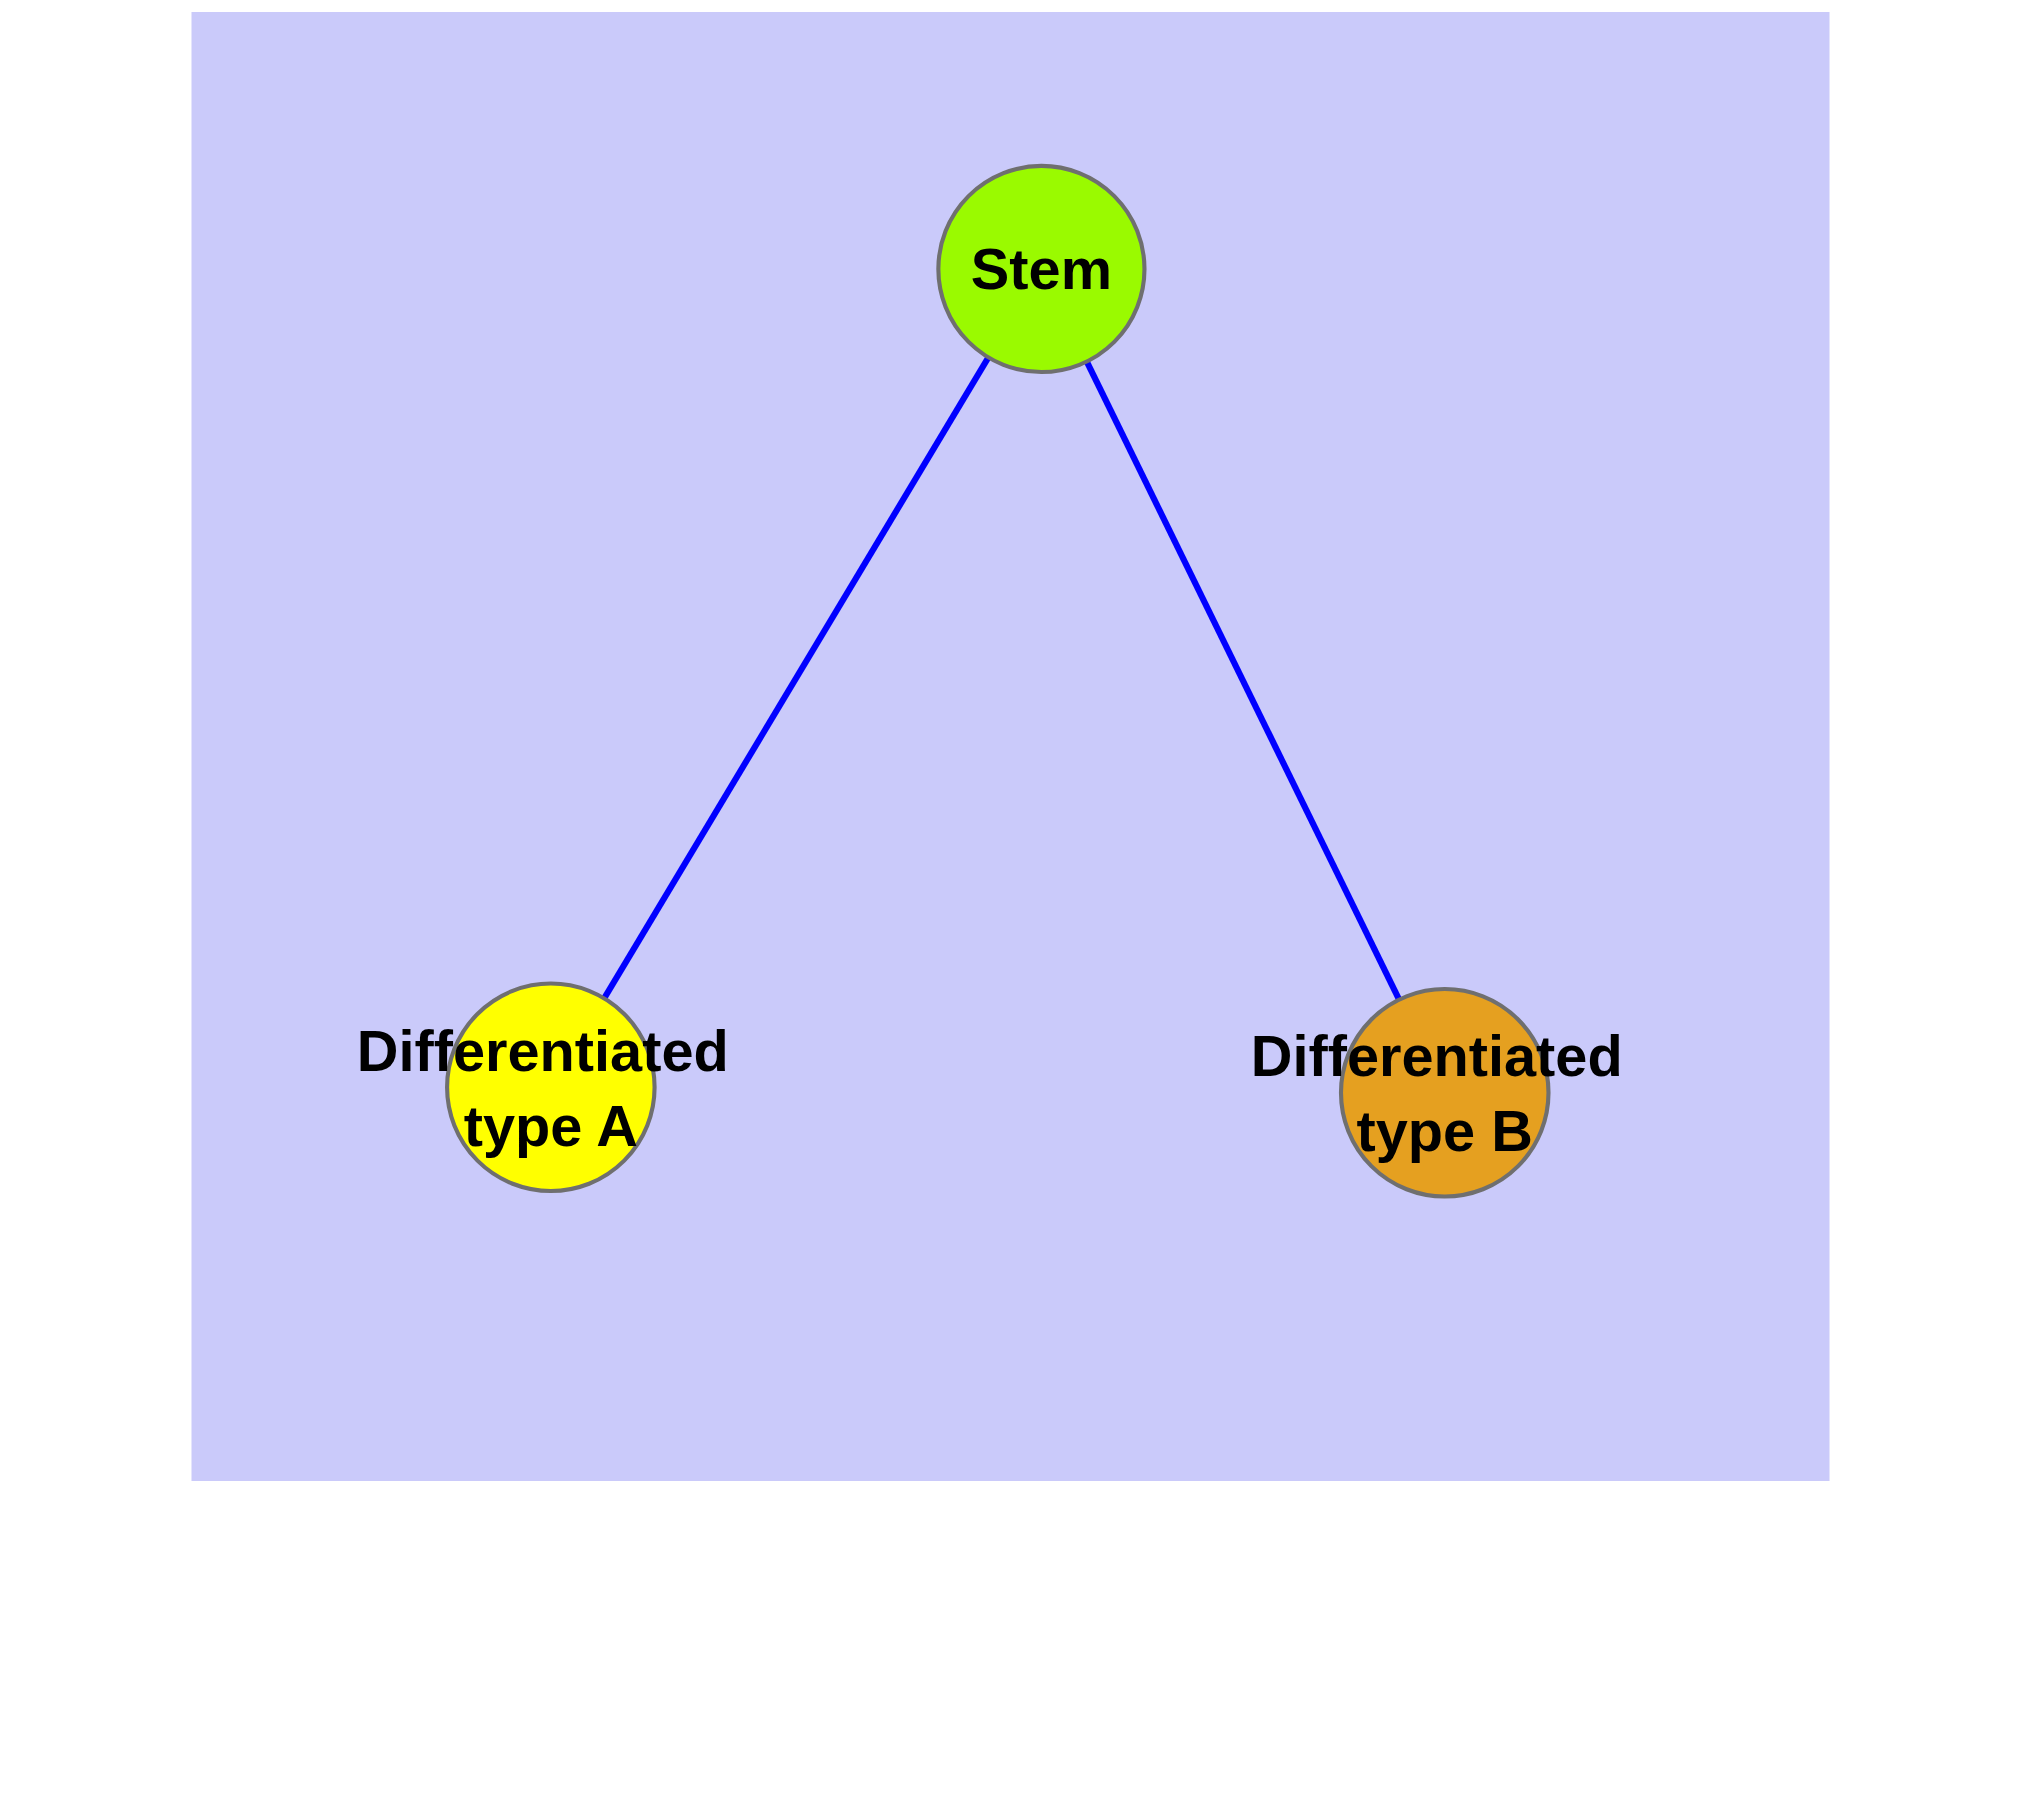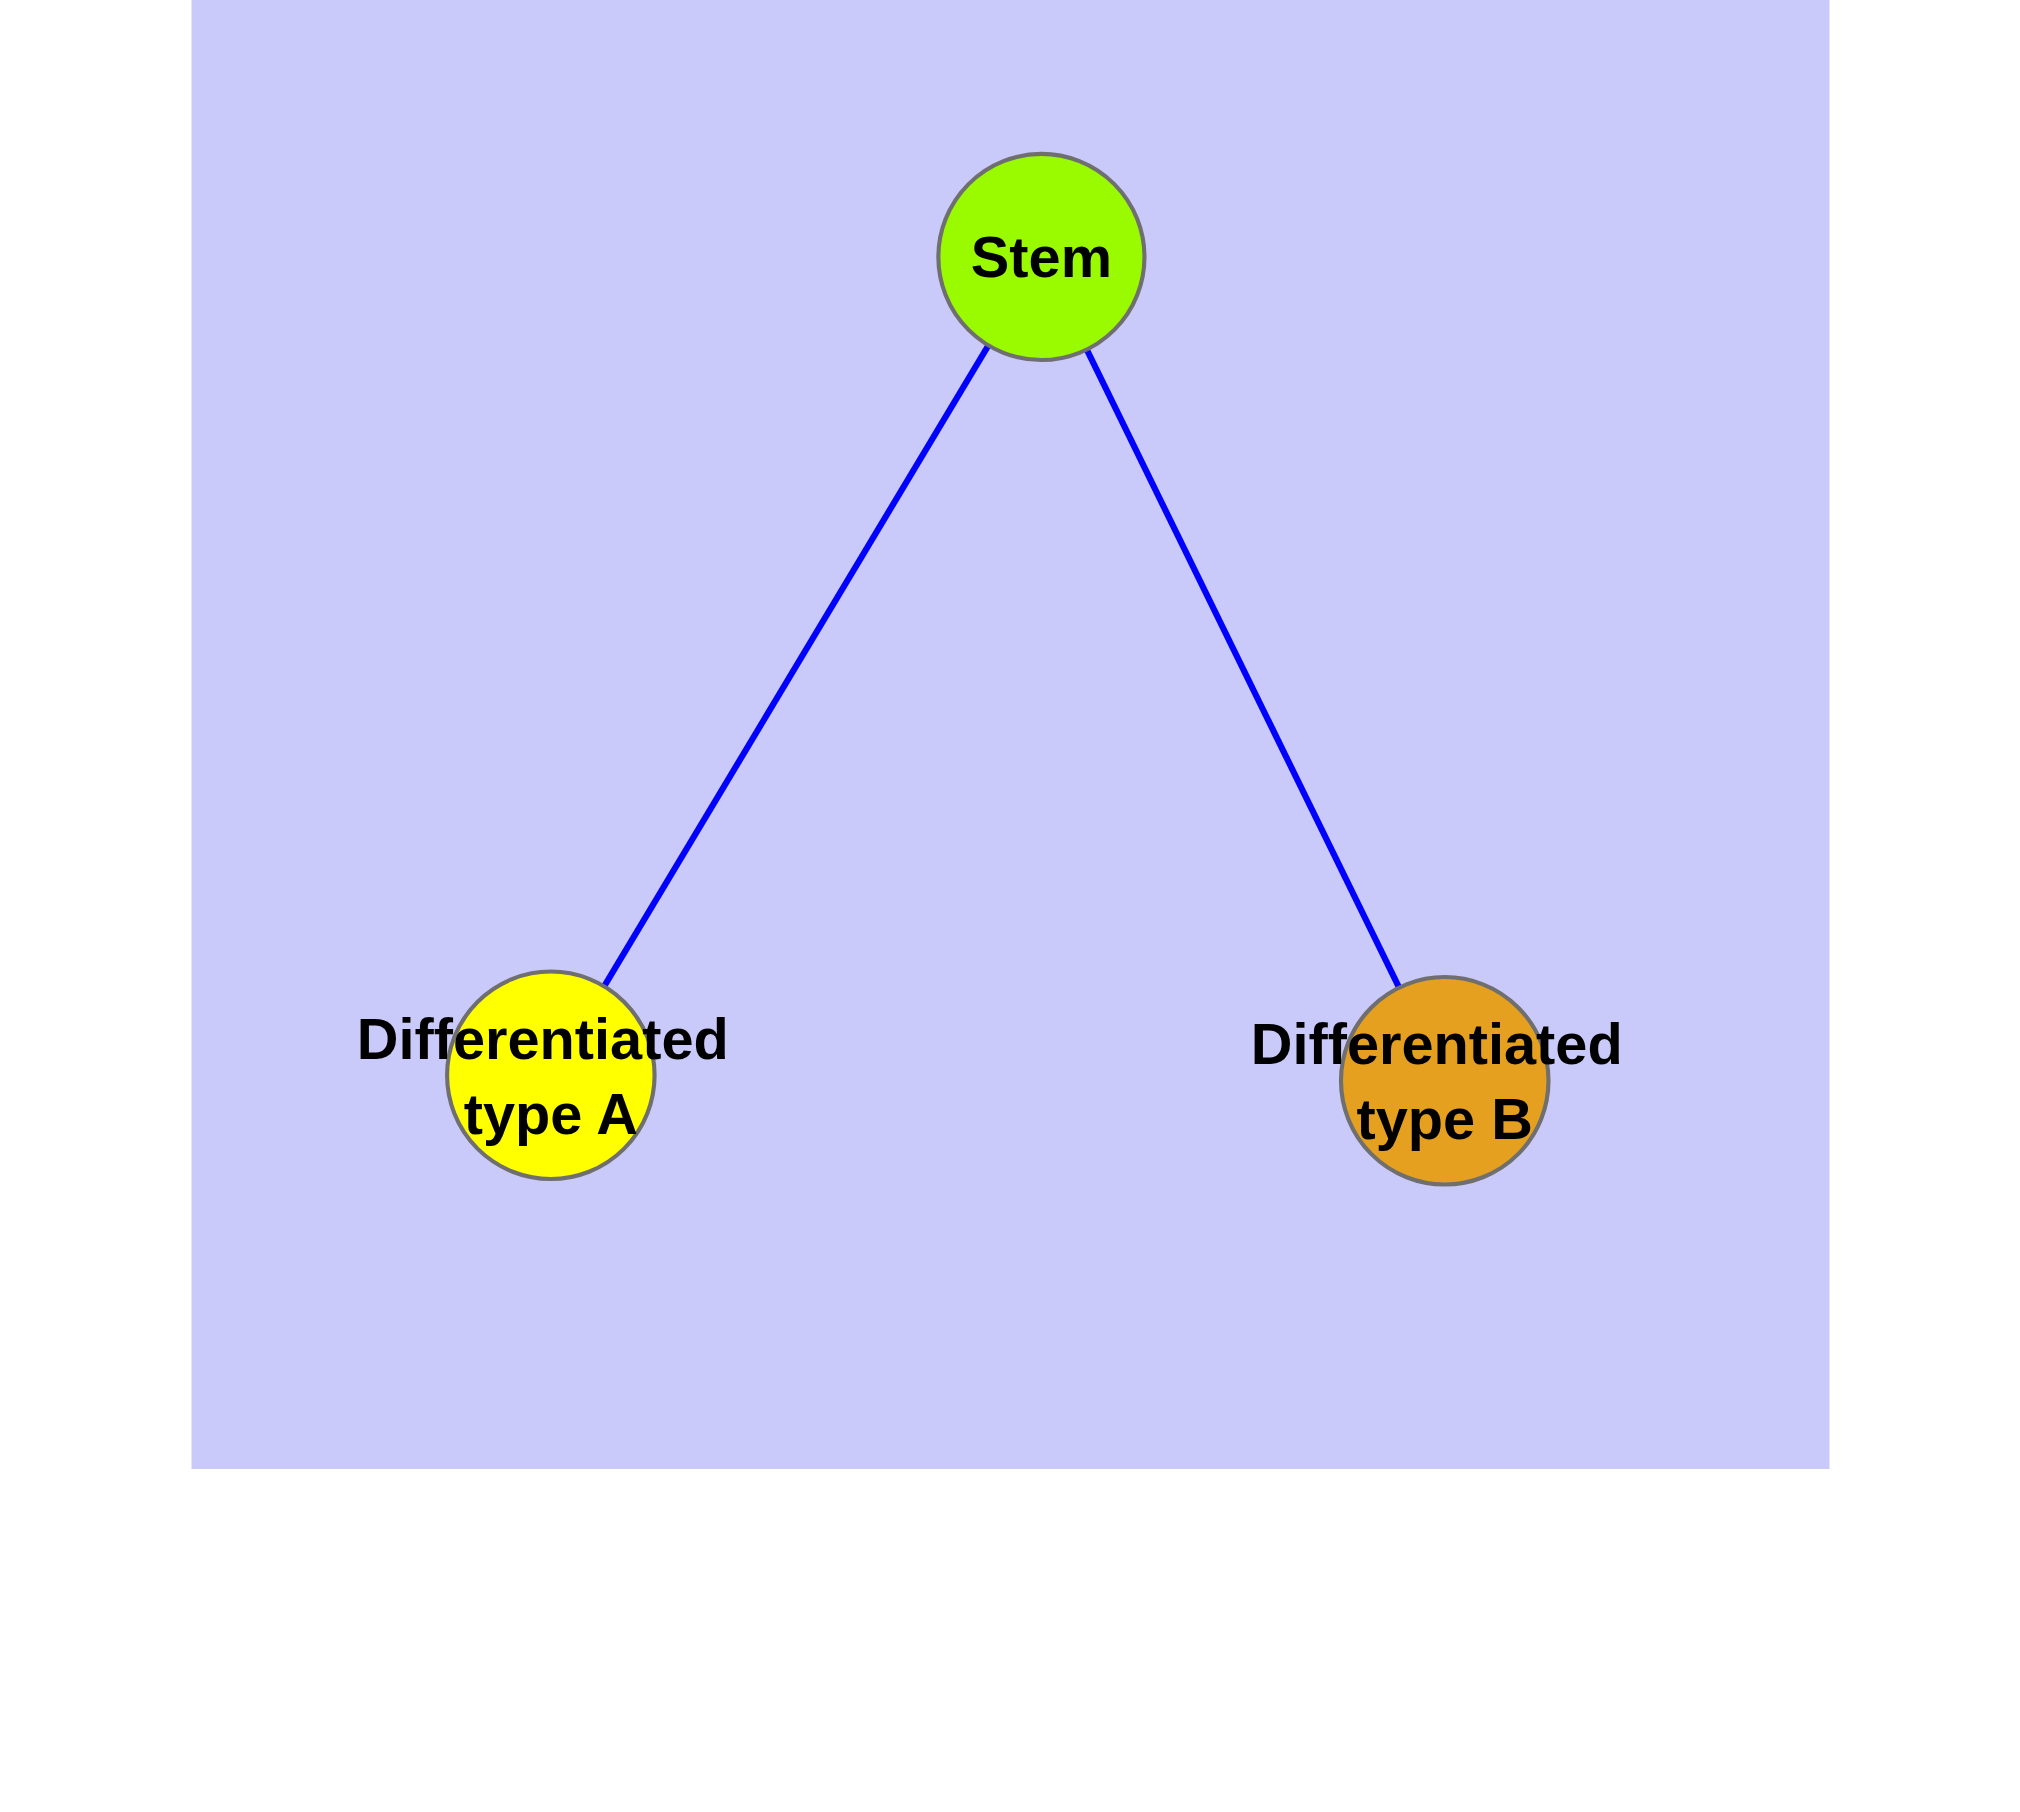--- a/index.html
+++ b/index.html
@@ -3,20 +3,21 @@
 <meta charset="utf-8">
 <style>
   html, body {
     margin: 0;
     padding: 0;
   }
   .page {
     width: 2021px;
     height: 1469px;
     overflow: hidden;
+    margin-top: 12px;
   }
   svg {
     display: block;
     width: 100%;
     height: 100%;
   }
   .node-label {
     font-family: "Liberation Sans", sans-serif;
     font-weight: bold;
     font-size: 84px;

